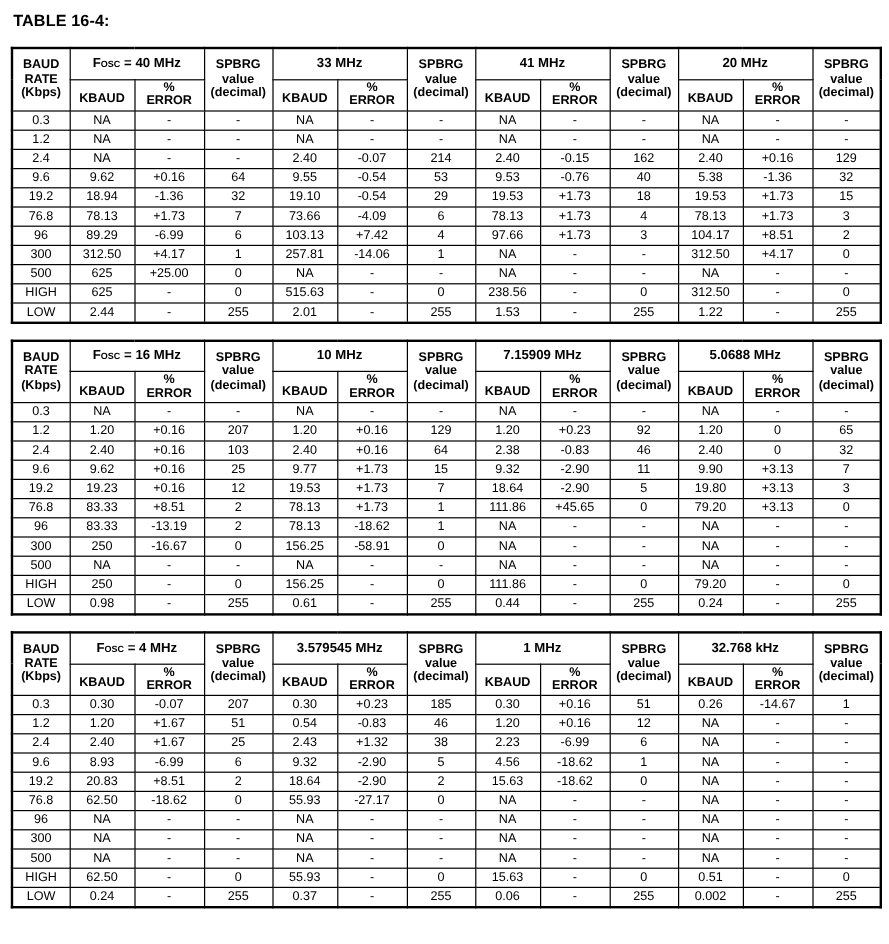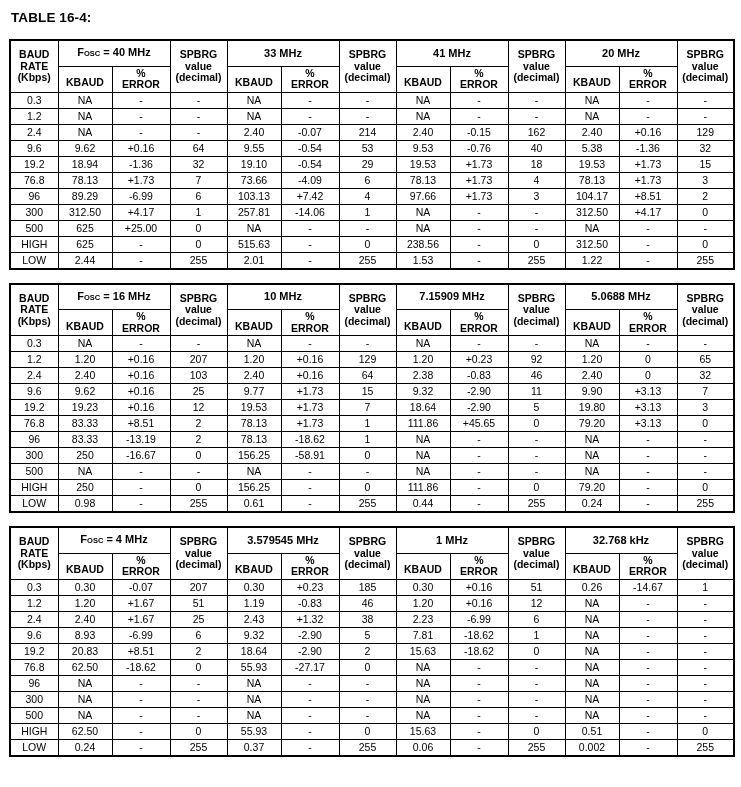--- a/index.html
+++ b/index.html
@@ -565,21 +565,21 @@
             <td>51</td>
             <td>0.26</td>
             <td>-14.67</td>
             <td>1</td>
           </tr>
           <tr>
             <td>1.2</td>
             <td>1.20</td>
             <td>+1.67</td>
             <td>51</td>
-            <td>1.19</td>
+            <td>0.54</td>
             <td>-0.83</td>
             <td>46</td>
             <td>1.20</td>
             <td>+0.16</td>
             <td>12</td>
             <td>NA</td>
             <td>-</td>
             <td>-</td>
           </tr>
           <tr>
@@ -598,21 +598,21 @@
             <td>-</td>
           </tr>
           <tr>
             <td>9.6</td>
             <td>8.93</td>
             <td>-6.99</td>
             <td>6</td>
             <td>9.32</td>
             <td>-2.90</td>
             <td>5</td>
-            <td>7.81</td>
+            <td>4.56</td>
             <td>-18.62</td>
             <td>1</td>
             <td>NA</td>
             <td>-</td>
             <td>-</td>
           </tr>
           <tr>
             <td>19.2</td>
             <td>20.83</td>
             <td>+8.51</td>

